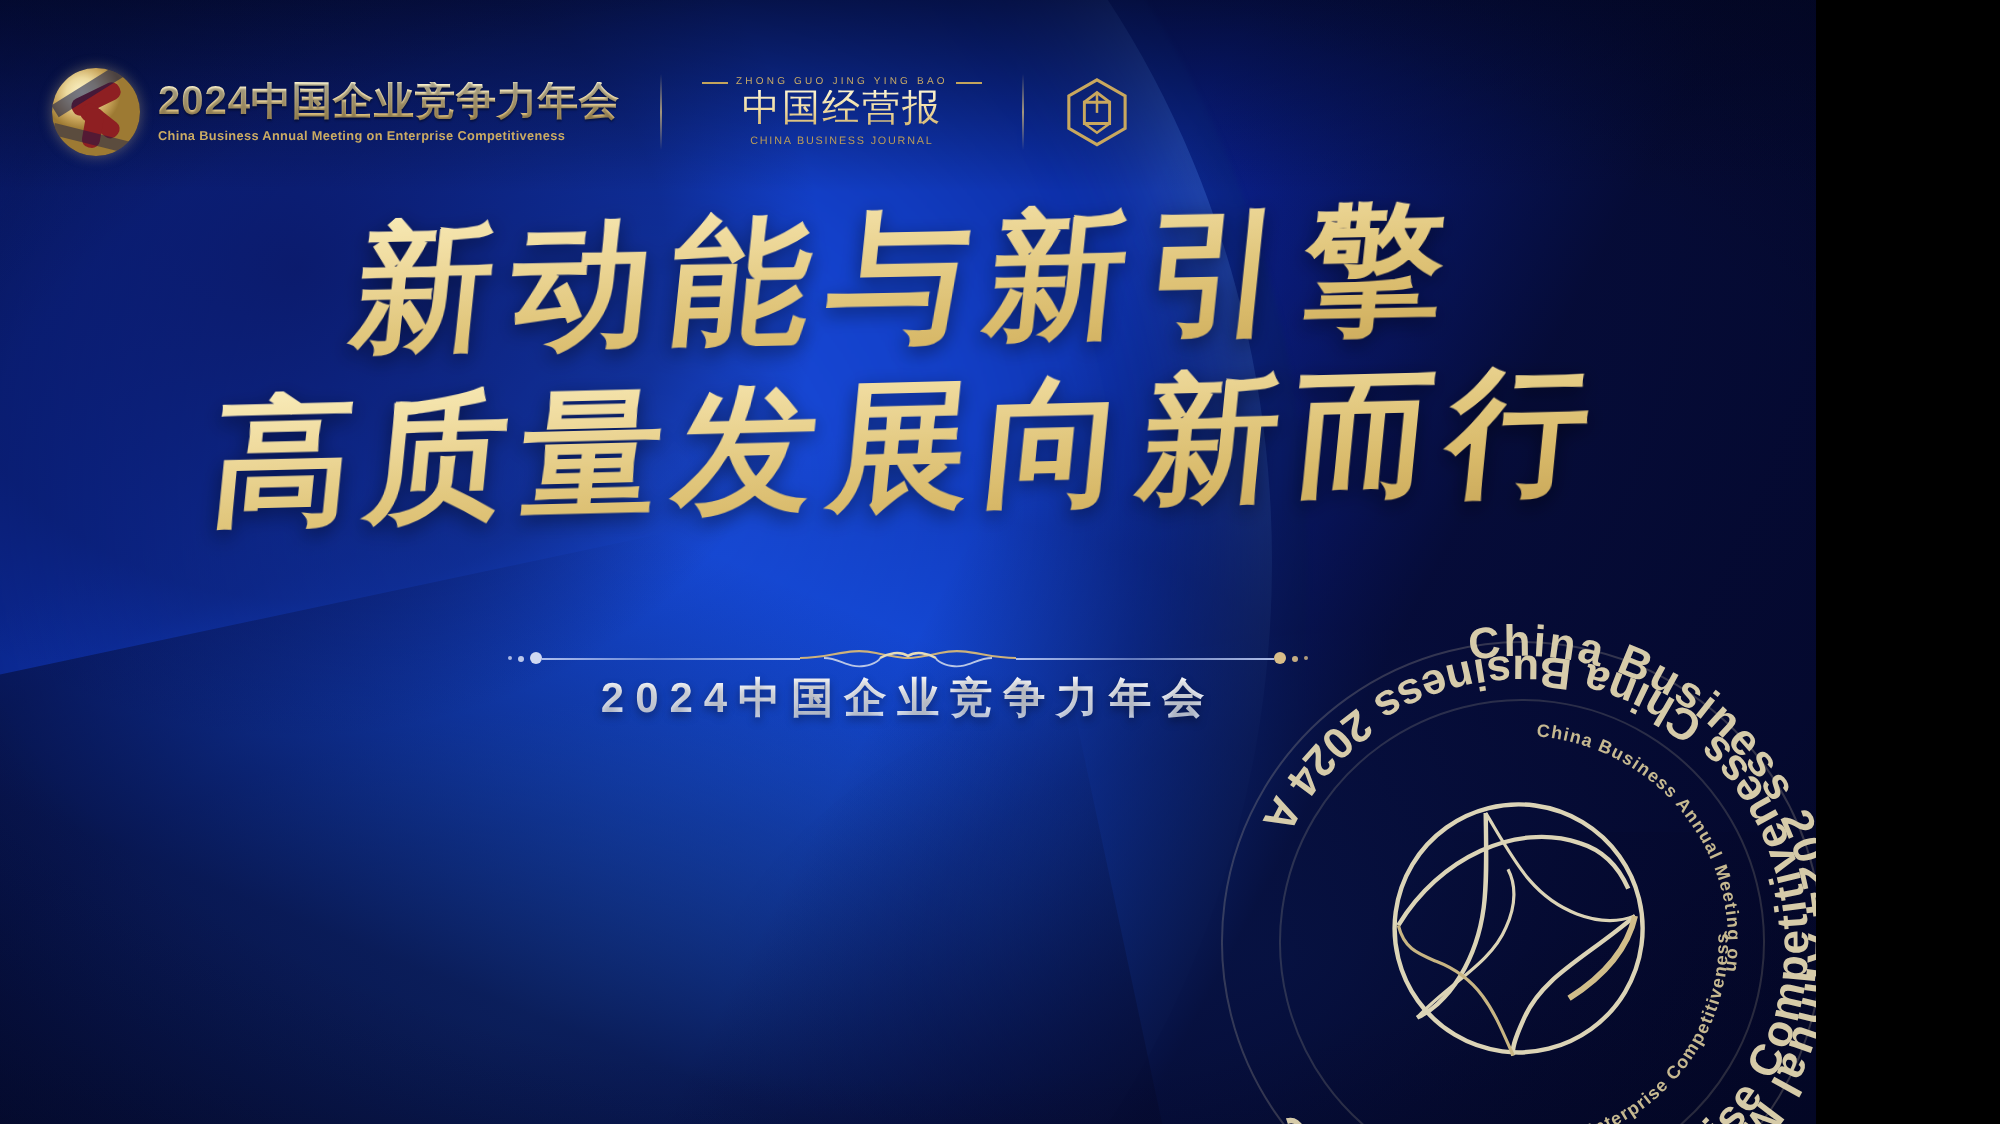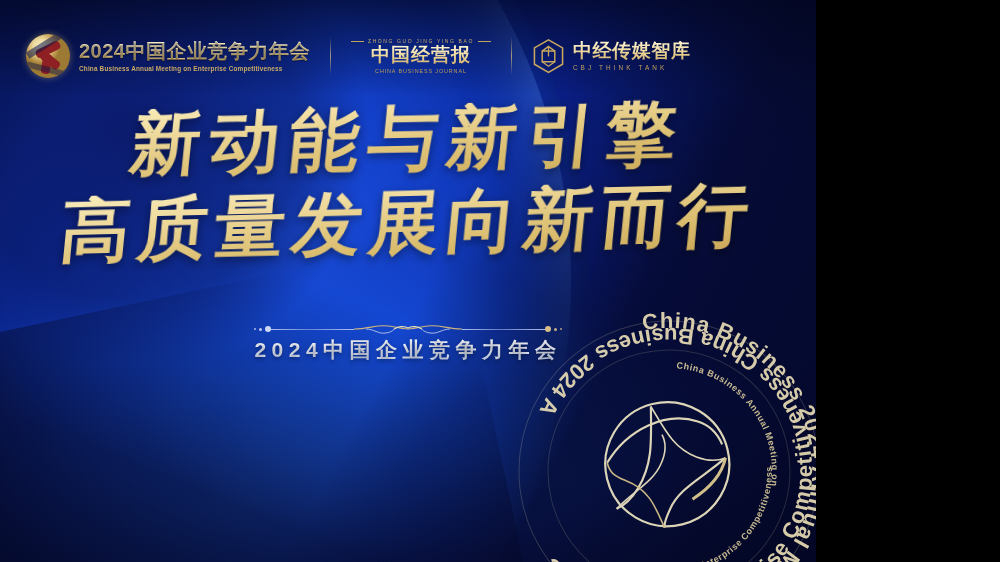--- a/index.html
+++ b/index.html
@@ -1,17 +1,17 @@
 <!DOCTYPE html>
 <html><head>
 <meta charset="utf-8">
 <style>
   html,body{margin:0;padding:0;background:#000;}
   #stage{
-    position:relative;width:816px;height:562px;overflow:hidden;
+    position:relative;width:908px;height:562px;overflow:hidden;
     font-family:"Liberation Sans","DejaVu Sans",sans-serif;
     background:#0a1147;
   }
 
   
   .bg-base{
     position:absolute;inset:0;
     background:
       radial-gradient(120% 90% at 30% 40%, #1034b8 0%, #0b2296 38%, #071a6e 62%, #050f4a 80%, #030827 100%);
   }
@@ -105,21 +105,21 @@
     color:#cbab63;white-space:nowrap;
     transform:scaleX(1.0);
   }
   .logo-sep{width:1px;height:38px;background:linear-gradient(180deg,rgba(200,175,110,0) 0%,rgba(214,188,124,.75) 50%,rgba(200,175,110,0) 100%);margin:0 20px;}
 
   .logo2{display:flex;flex-direction:column;align-items:center;justify-content:center;}
   .logo2-top{display:flex;align-items:center;gap:4px;margin-bottom:1px;}
   .logo2-top .ln{width:13px;height:1px;background:#c3a45c;}
   .logo2-pinyin{font-size:5px;letter-spacing:1.6px;color:#c9ab66;white-space:nowrap;}
   .logo2-cn{
-    font-size:19px;font-weight:700;letter-spacing:1px;line-height:1.1;white-space:nowrap;
+    font-size:19px;font-weight:400;letter-spacing:1px;line-height:1.1;white-space:nowrap;
     background:linear-gradient(180deg,#fdf5d2 0%,#eed99f 48%,#cdab62 100%);
     -webkit-background-clip:text;background-clip:text;-webkit-text-fill-color:transparent;
   }
   .logo2-en{font-size:5.4px;letter-spacing:.9px;color:#bb9d58;margin-top:2px;white-space:nowrap;}
 
   .logo3{display:flex;align-items:center;}
   .cube-icon{width:33px;height:36px;flex:none;position:relative;}
   .logo3-text{margin-left:8px;display:flex;flex-direction:column;justify-content:center;}
   .logo3-cn{
     font-size:19px;font-weight:700;letter-spacing:.6px;line-height:1.08;white-space:nowrap;
@@ -238,24 +238,20 @@
     <div class="logo3">
       <div class="cube-icon">
         <svg viewBox="0 0 34 38" fill="none" xmlns="http://www.w3.org/2000/svg">
           <path d="M17 2 L31.5 10.2 V27 L17 35.4 L2.5 27 V10.2 Z" stroke="#c9a85e" stroke-width="1.6"></path>
           <path d="M10.5 13.5 h13 v11 h-13 z" stroke="#c9a85e" stroke-width="1.5"></path>
           <path d="M10.5 13.5 L17 8.6 L23.5 13.5" stroke="#c9a85e" stroke-width="1.5"></path>
           <path d="M17 8.6 V19" stroke="#c9a85e" stroke-width="1.3"></path>
           <path d="M10.5 24.5 L17 29.2 L23.5 24.5" stroke="#c9a85e" stroke-width="1.3"></path>
         </svg>
       </div>
-      <div class="logo3-text">
-        <div class="logo3-cn">中经传媒智库</div>
-        <div class="logo3-en">CBJ THINK TANK</div>
-      </div>
     </div>
   </div>
 
   <div class="title-wrap">
     <div class="cal-line cal-1">新动能与新引擎</div>
     <div class="cal-line cal-2">高质量发展向新而行</div>
   </div>
 
   <div class="divider">
     <div class="div-dots">

